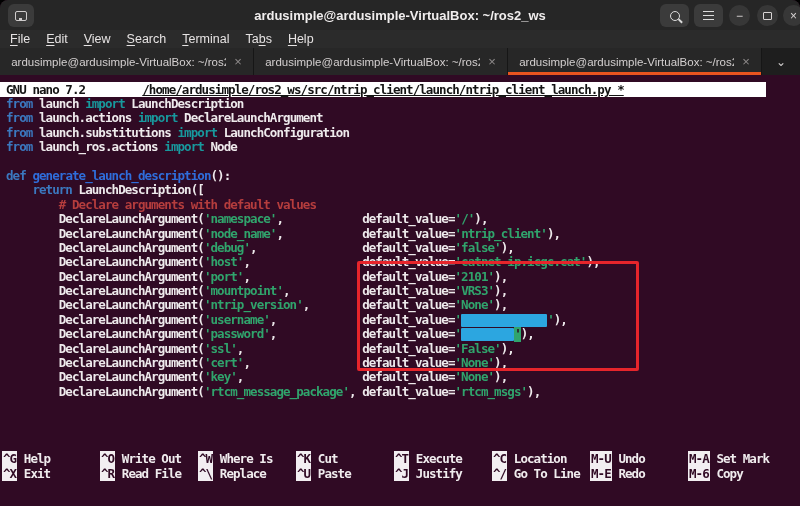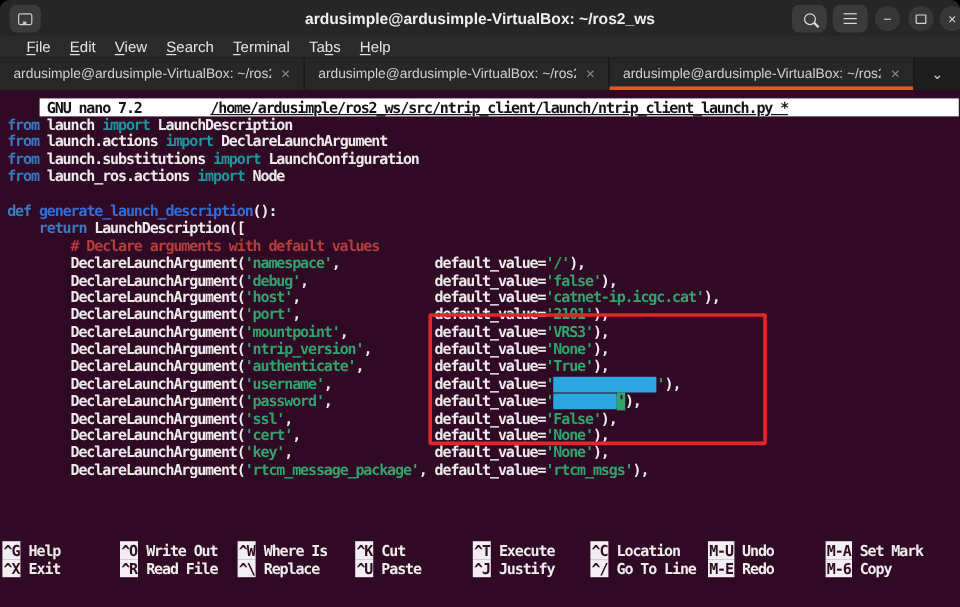--- a/index.html
+++ b/index.html
@@ -19,36 +19,36 @@
   .hamburger-btn{left:694px;width:29px;}
   .hamburger-glyph{width:11px;display:flex;flex-direction:column;gap:2.5px;}
   .hamburger-glyph i{display:block;height:1.5px;background:#dcdcdc;}
   .circle-btn{position:absolute;top:5px;width:21px;height:21px;border-radius:50%;background:#373737;color:#d8d4d4;display:flex;align-items:center;justify-content:center;font-size:12px;line-height:1;}
   .min-btn{left:729px;}
   .restore-btn{left:757px;}
   .restore-glyph{width:7px;height:6px;border:1.2px solid #d8d4d4;border-radius:1px;}
   .close-btn{left:784px;left:783px;width:21px;}
 
   
-  .menubar{position:absolute;top:30px;left:0;width:800px;height:18px;background:#2b2b2b;display:flex;align-items:center;padding-left:14px;box-sizing:border-box;}
+  .menubar{position:absolute;top:30px;left:0;width:800px;height:18px;background:#2b2b2b;display:flex;align-items:center;padding-left:2px;box-sizing:border-box;}
   .menu-item{color:#e6e3e3;font-size:12.5px;padding:0 8px;}
   .menu-item u{text-decoration:underline;text-underline-offset:2px;}
 
   
   .tabbar{position:absolute;top:48px;left:0;width:800px;height:27px;background:#1e1e1e;display:flex;}
   .tab{width:254px;height:27px;background:#272727;border-right:1px solid #161616;display:flex;align-items:center;justify-content:center;position:relative;box-sizing:border-box;}
   .tab .tab-label{color:#d4d0d0;font-size:11.5px;max-width:215px;white-space:nowrap;overflow:hidden;}
   .tab .tab-close{color:#8f8b8b;font-size:13px;margin-left:8px;}
   .tab.active::after{content:'';position:absolute;left:0;right:0;bottom:0;height:3px;background:#e9541f;}
   .tab-overflow{flex:1;display:flex;align-items:center;justify-content:center;color:#cfcccc;font-size:12px;background:#1e1e1e;}
 
   
   .terminal{position:absolute;top:75px;left:0;width:800px;height:431px;background:#300a24;display:flex;flex-direction:column;padding-top:7px;box-sizing:border-box;
     font-family:"DejaVu Sans Mono",monospace;font-weight:bold;font-size:12.5px;letter-spacing:-0.93px;}
-  .nano-header{height:15px;line-height:15px;width:766px;background:#ffffff;color:#141414;position:relative;flex:none;margin-left:33px;}
+  .nano-header{height:15px;line-height:15px;width:766px;background:#ffffff;color:#141414;position:relative;flex:none;}
   .nano-version{position:absolute;left:6px;}
   .nano-file{position:absolute;left:0;right:0;text-align:center;text-decoration:underline;}
   .code-area{flex:1 1 auto;padding-left:6px;overflow:hidden;}
   .code-line{white-space:pre;height:14.4px;line-height:14.4px;color:#eeeaec;}
   .c-pl{color:#eeeaec;}
   .c-kw{color:#3b78bf;}
   .c-imp{color:#18989d;}
   .c-fn{color:#2f6ddb;}
   .c-str{color:#30a46c;}
   .c-com{color:#b53d3d;}
@@ -131,26 +131,26 @@
     <div class="code-area">
         <div class="code-line"><span class="c-kw">from</span><span class="c-pl"> launch </span><span class="c-imp">import</span><span class="c-pl"> LaunchDescription</span></div>
         <div class="code-line"><span class="c-kw">from</span><span class="c-pl"> launch.actions </span><span class="c-imp">import</span><span class="c-pl"> DeclareLaunchArgument</span></div>
         <div class="code-line"><span class="c-kw">from</span><span class="c-pl"> launch.substitutions </span><span class="c-imp">import</span><span class="c-pl"> LaunchConfiguration</span></div>
         <div class="code-line"><span class="c-kw">from</span><span class="c-pl"> launch_ros.actions </span><span class="c-imp">import</span><span class="c-pl"> Node</span></div>
         <div class="code-line">&nbsp;</div>
         <div class="code-line"><span class="c-kw">def</span><span class="c-pl"> </span><span class="c-fn">generate_launch_description</span><span class="c-pl">():</span></div>
         <div class="code-line"><span class="c-pl">    </span><span class="c-kw">return</span><span class="c-pl"> LaunchDescription([</span></div>
         <div class="code-line"><span class="c-pl">        </span><span class="c-com"># Declare arguments with default values</span></div>
         <div class="code-line"><span class="c-pl">        DeclareLaunchArgument(</span><span class="c-str">'namespace'</span><span class="c-pl">,            default_value=</span><span class="c-str">'/'</span><span class="c-pl">),</span></div>
+        <div class="code-line"><span class="c-pl">        DeclareLaunchArgument(</span><span class="c-str">'node_name'</span><span class="c-pl">,            default_value=</span><span class="c-str">'ntrip_client'</span><span class="c-pl">),</span></div>
         <div class="code-line"><span class="c-pl">        DeclareLaunchArgument(</span><span class="c-str">'debug'</span><span class="c-pl">,                default_value=</span><span class="c-str">'false'</span><span class="c-pl">),</span></div>
         <div class="code-line"><span class="c-pl">        DeclareLaunchArgument(</span><span class="c-str">'host'</span><span class="c-pl">,                 default_value=</span><span class="c-str">'catnet-ip.icgc.cat'</span><span class="c-pl">),</span></div>
         <div class="code-line"><span class="c-pl">        DeclareLaunchArgument(</span><span class="c-str">'port'</span><span class="c-pl">,                 default_value=</span><span class="c-str">'2101'</span><span class="c-pl">),</span></div>
         <div class="code-line"><span class="c-pl">        DeclareLaunchArgument(</span><span class="c-str">'mountpoint'</span><span class="c-pl">,           default_value=</span><span class="c-str">'VRS3'</span><span class="c-pl">),</span></div>
         <div class="code-line"><span class="c-pl">        DeclareLaunchArgument(</span><span class="c-str">'ntrip_version'</span><span class="c-pl">,        default_value=</span><span class="c-str">'None'</span><span class="c-pl">),</span></div>
-        <div class="code-line"><span class="c-pl">        DeclareLaunchArgument(</span><span class="c-str">'authenticate'</span><span class="c-pl">,         default_value=</span><span class="c-str">'True'</span><span class="c-pl">),</span></div>
         <div class="code-line"><span class="c-pl">        DeclareLaunchArgument(</span><span class="c-str">'username'</span><span class="c-pl">,             default_value=</span><span class="c-str">'</span><span class="redact" style="width: 86px;"></span><span class="c-str">'</span><span class="c-pl">),</span></div>
         <div class="code-line"><span class="c-pl">        DeclareLaunchArgument(</span><span class="c-str">'password'</span><span class="c-pl">,             default_value=</span><span class="c-str">'</span><span class="redact" style="width: 53px;"></span><span class="cursor">'</span><span class="c-pl">),</span></div>
         <div class="code-line"><span class="c-pl">        DeclareLaunchArgument(</span><span class="c-str">'ssl'</span><span class="c-pl">,                  default_value=</span><span class="c-str">'False'</span><span class="c-pl">),</span></div>
         <div class="code-line"><span class="c-pl">        DeclareLaunchArgument(</span><span class="c-str">'cert'</span><span class="c-pl">,                 default_value=</span><span class="c-str">'None'</span><span class="c-pl">),</span></div>
         <div class="code-line"><span class="c-pl">        DeclareLaunchArgument(</span><span class="c-str">'key'</span><span class="c-pl">,                  default_value=</span><span class="c-str">'None'</span><span class="c-pl">),</span></div>
         <div class="code-line"><span class="c-pl">        DeclareLaunchArgument(</span><span class="c-str">'rtcm_message_package'</span><span class="c-pl">, default_value=</span><span class="c-str">'rtcm_msgs'</span><span class="c-pl">),</span></div>
       </div>
     <div class="shortcuts">
         <div class="sc-row"><span class="sc-cell"><span class="sc-key">^G</span> Help</span><span class="sc-cell"><span class="sc-key">^O</span> Write Out</span><span class="sc-cell"><span class="sc-key">^W</span> Where Is</span><span class="sc-cell"><span class="sc-key">^K</span> Cut</span><span class="sc-cell"><span class="sc-key">^T</span> Execute</span><span class="sc-cell"><span class="sc-key">^C</span> Location</span><span class="sc-cell"><span class="sc-key">M-U</span> Undo</span><span class="sc-cell"><span class="sc-key">M-A</span> Set Mark</span></div>
         <div class="sc-row"><span class="sc-cell"><span class="sc-key">^X</span> Exit</span><span class="sc-cell"><span class="sc-key">^R</span> Read File</span><span class="sc-cell"><span class="sc-key">^\</span> Replace</span><span class="sc-cell"><span class="sc-key">^U</span> Paste</span><span class="sc-cell"><span class="sc-key">^J</span> Justify</span><span class="sc-cell"><span class="sc-key">^/</span> Go To Line</span><span class="sc-cell"><span class="sc-key">M-E</span> Redo</span><span class="sc-cell"><span class="sc-key">M-6</span> Copy</span></div>

